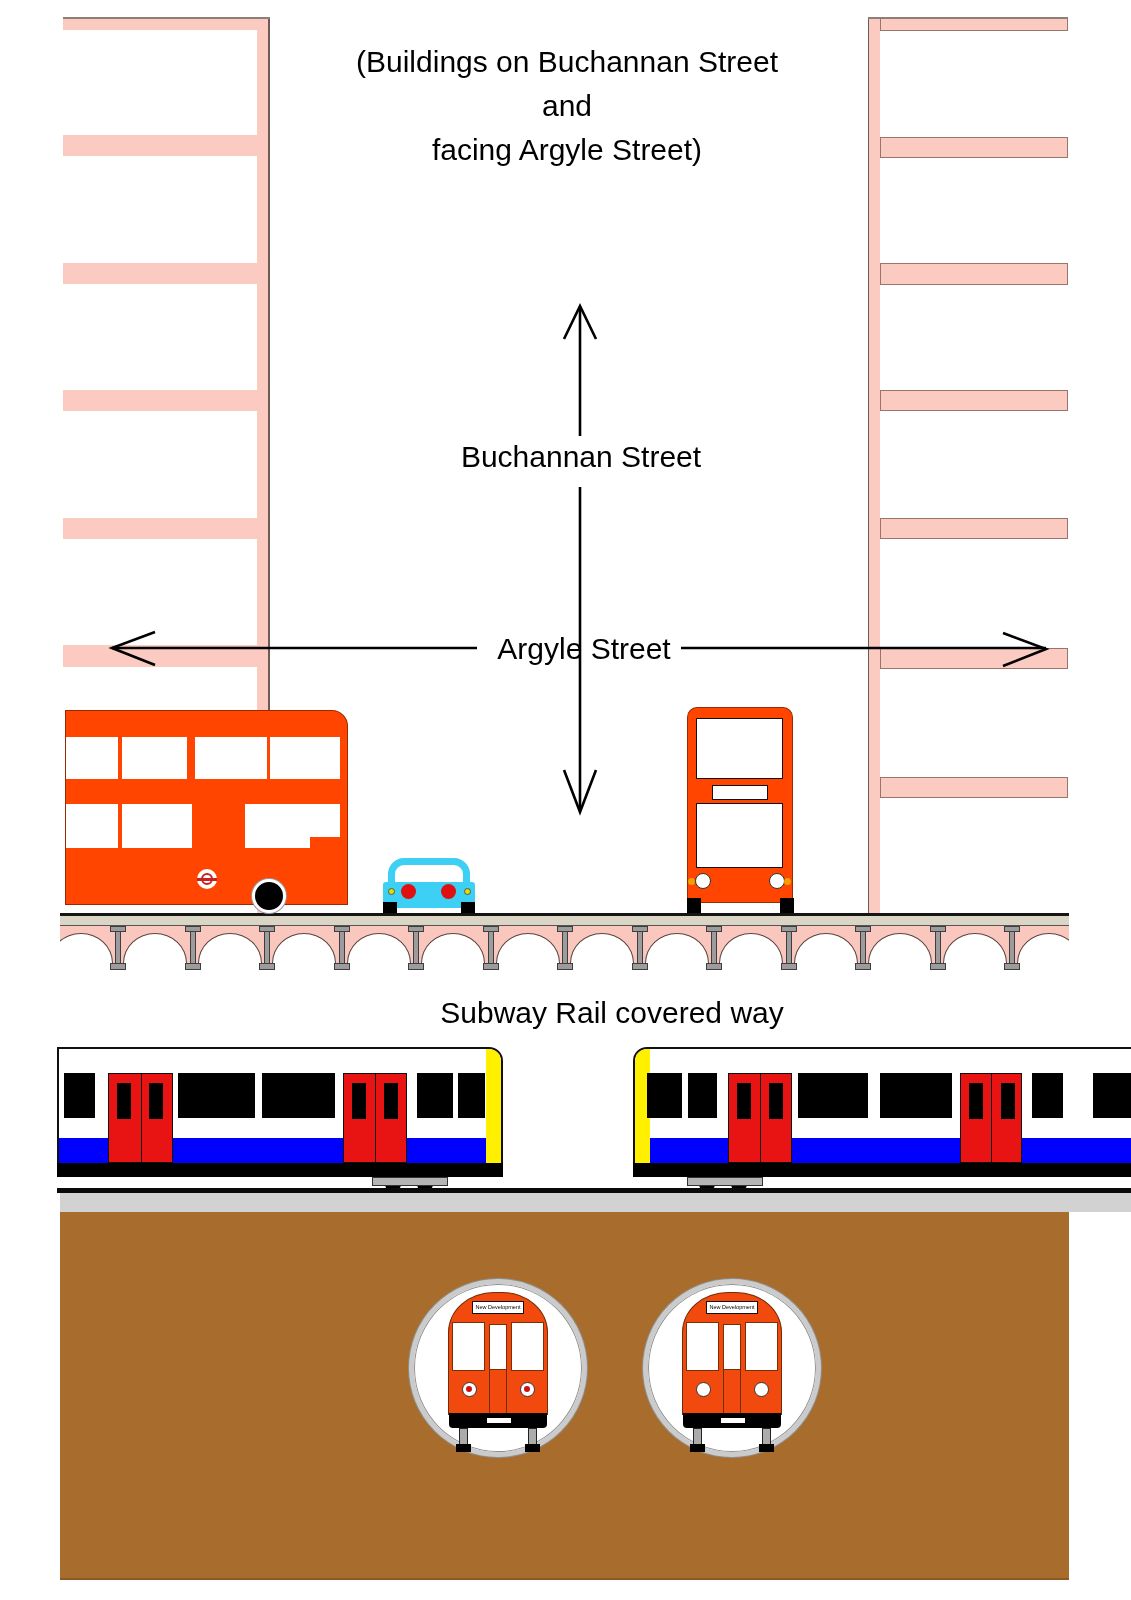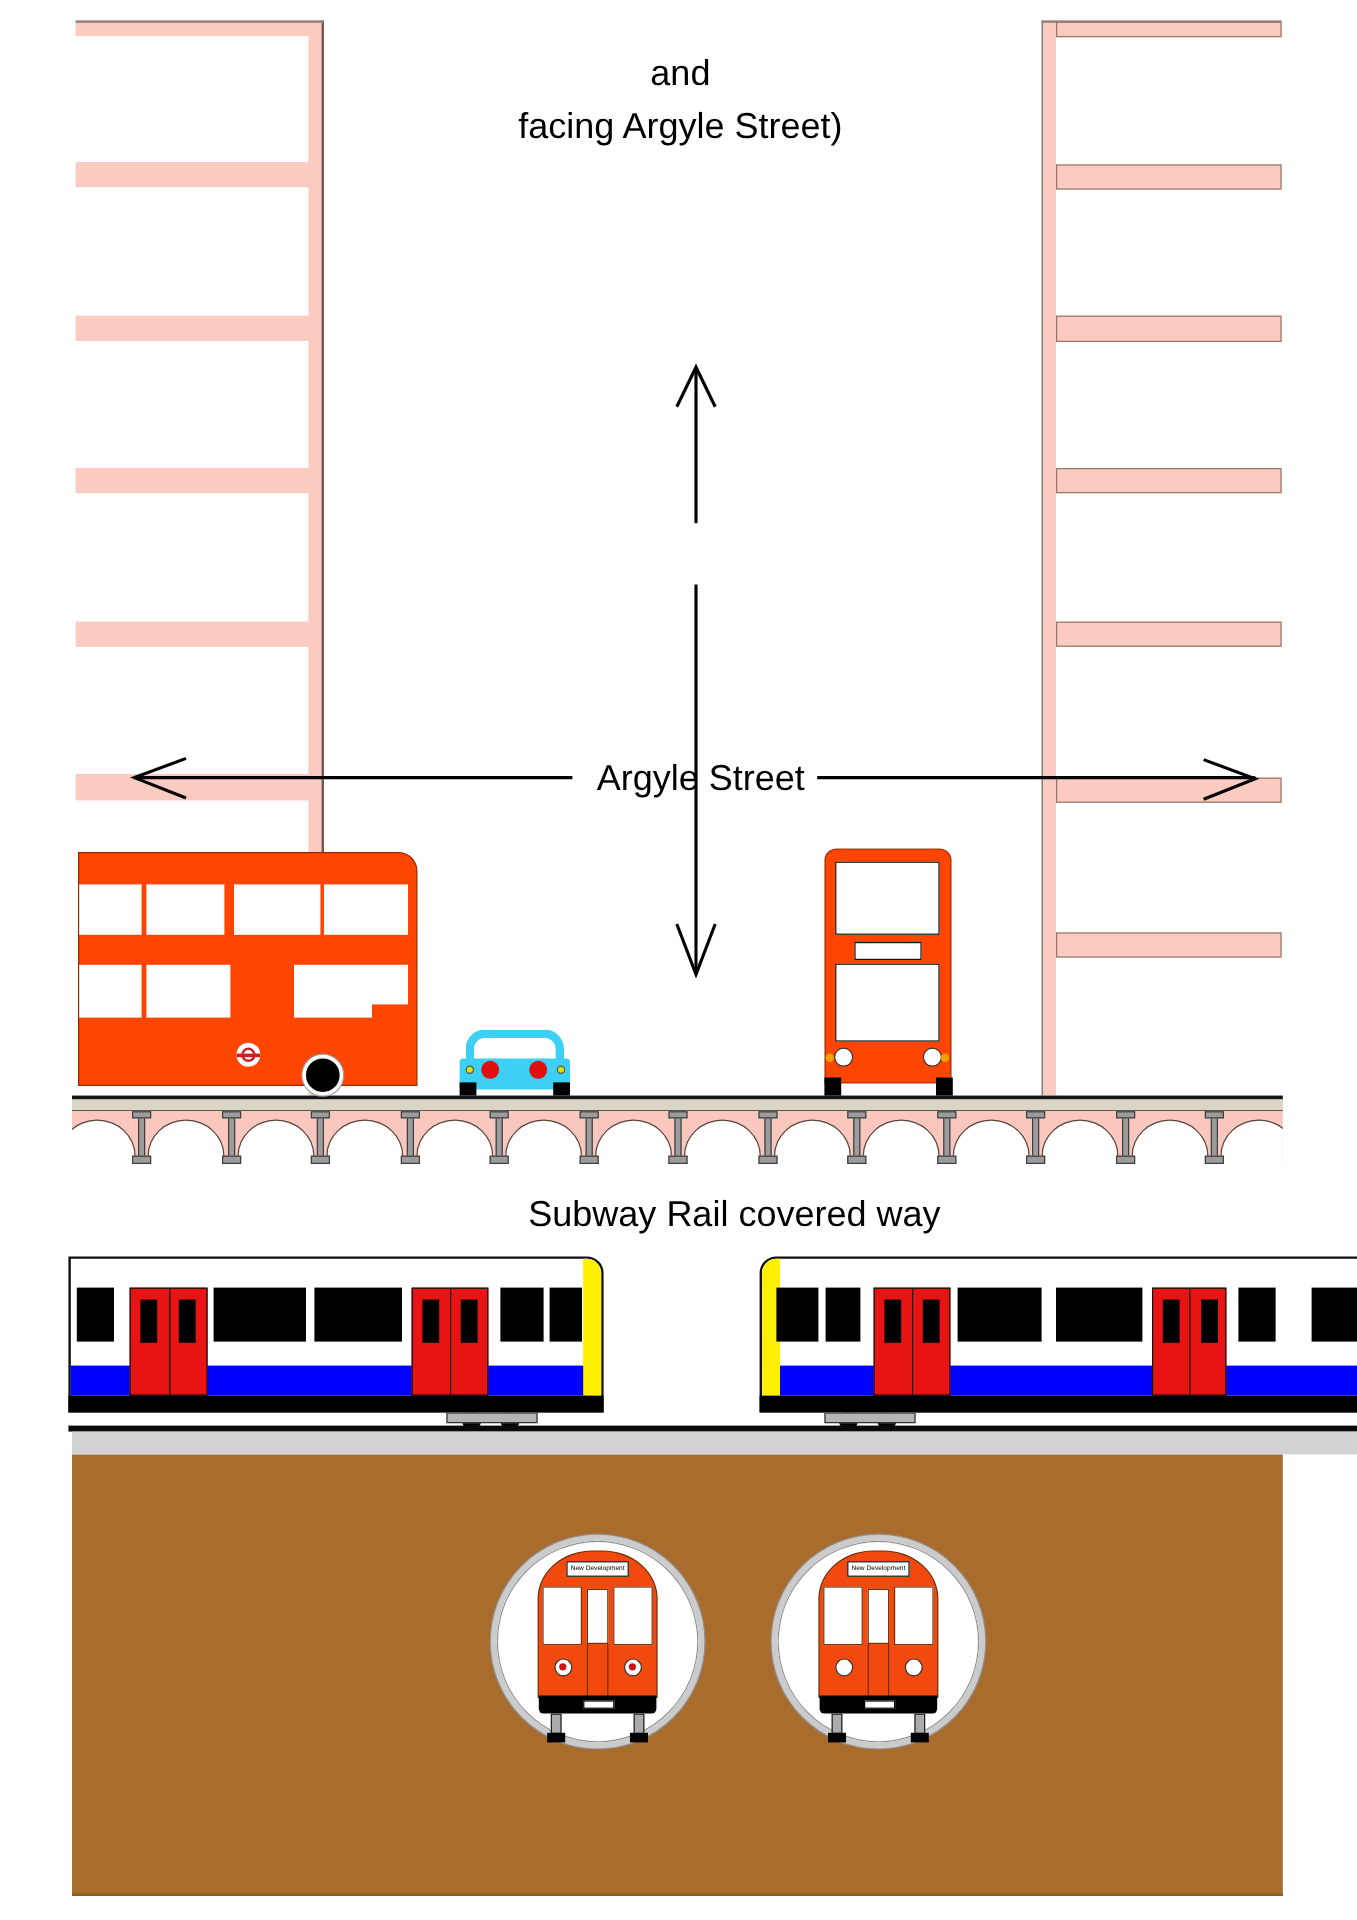--- a/index.html
+++ b/index.html
@@ -65,23 +65,25 @@
       <polyline points="564,339 580,306 596,339"></polyline>
       <polyline points="564,770 580,812 596,770"></polyline>
       <line x1="112" y1="648" x2="477" y2="648"></line>
       <line x1="681" y1="648" x2="1046" y2="648"></line>
       <polyline points="155,632 112,648 155,665"></polyline>
       <polyline points="1003,633 1046,649 1003,666"></polyline>
     </g>
   </svg>
 
   <div class="lbl" style="left:567px;top:40px;text-align:center;line-height:44px">
+    <div>(Buildings on Buchannan Street</div>
     <div>and</div>
     <div>facing Argyle Street)</div>
   </div>
+  <div class="lbl" style="left:581px;top:439px">Buchannan Street</div>
   <div class="lbl" style="left:584px;top:631px">Argyle Street</div>
   <div class="lbl" style="left:612px;top:995px">Subway Rail covered way</div>
 
   <div class="abs" style="left:65px;top:710px;width:283px;height:195px;background:#FF4500;border:1px solid rgba(70,20,0,.55);border-radius:0 16px 0 0;z-index:5">
     <div class="busw" style="left:0;top:26px;width:52px;height:42px"></div>
     <div class="busw" style="left:56px;top:26px;width:65px;height:42px"></div>
     <div class="busw" style="left:129px;top:26px;width:72px;height:42px"></div>
     <div class="busw" style="left:204px;top:26px;width:70px;height:42px"></div>
     <div class="busw" style="left:0;top:93px;width:52px;height:44px"></div>
     <div class="busw" style="left:56px;top:93px;width:70px;height:44px"></div>

